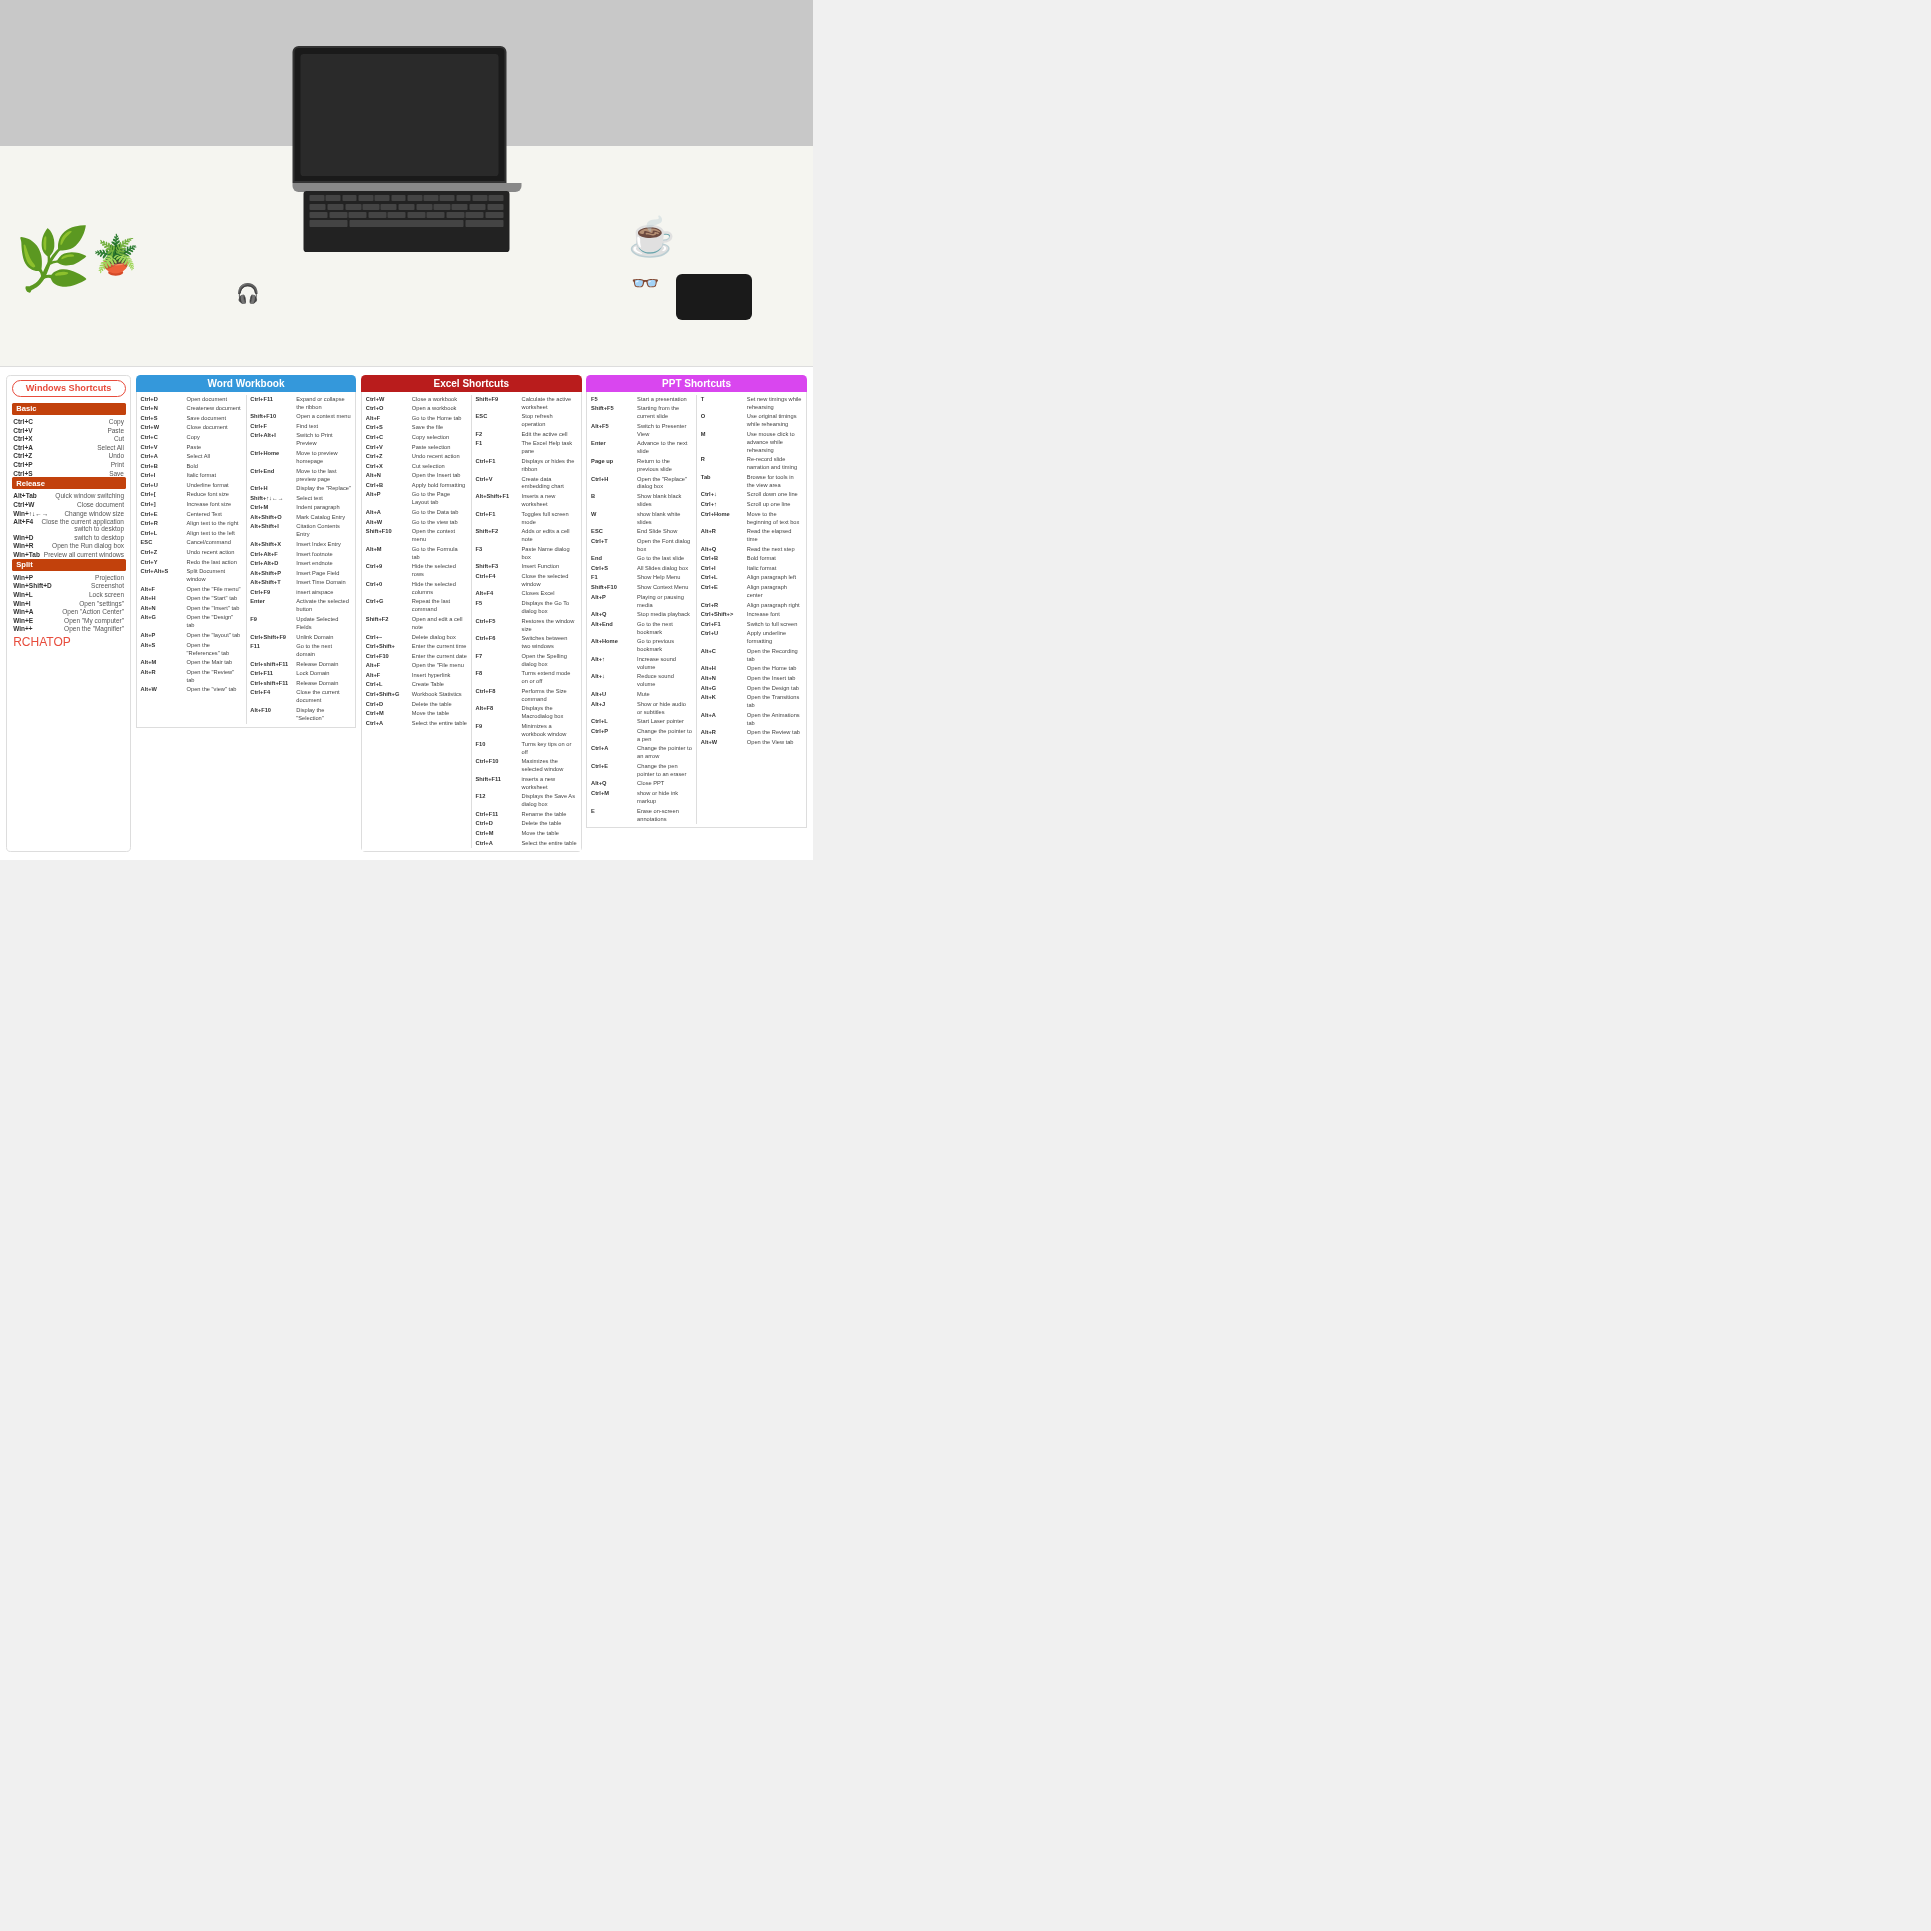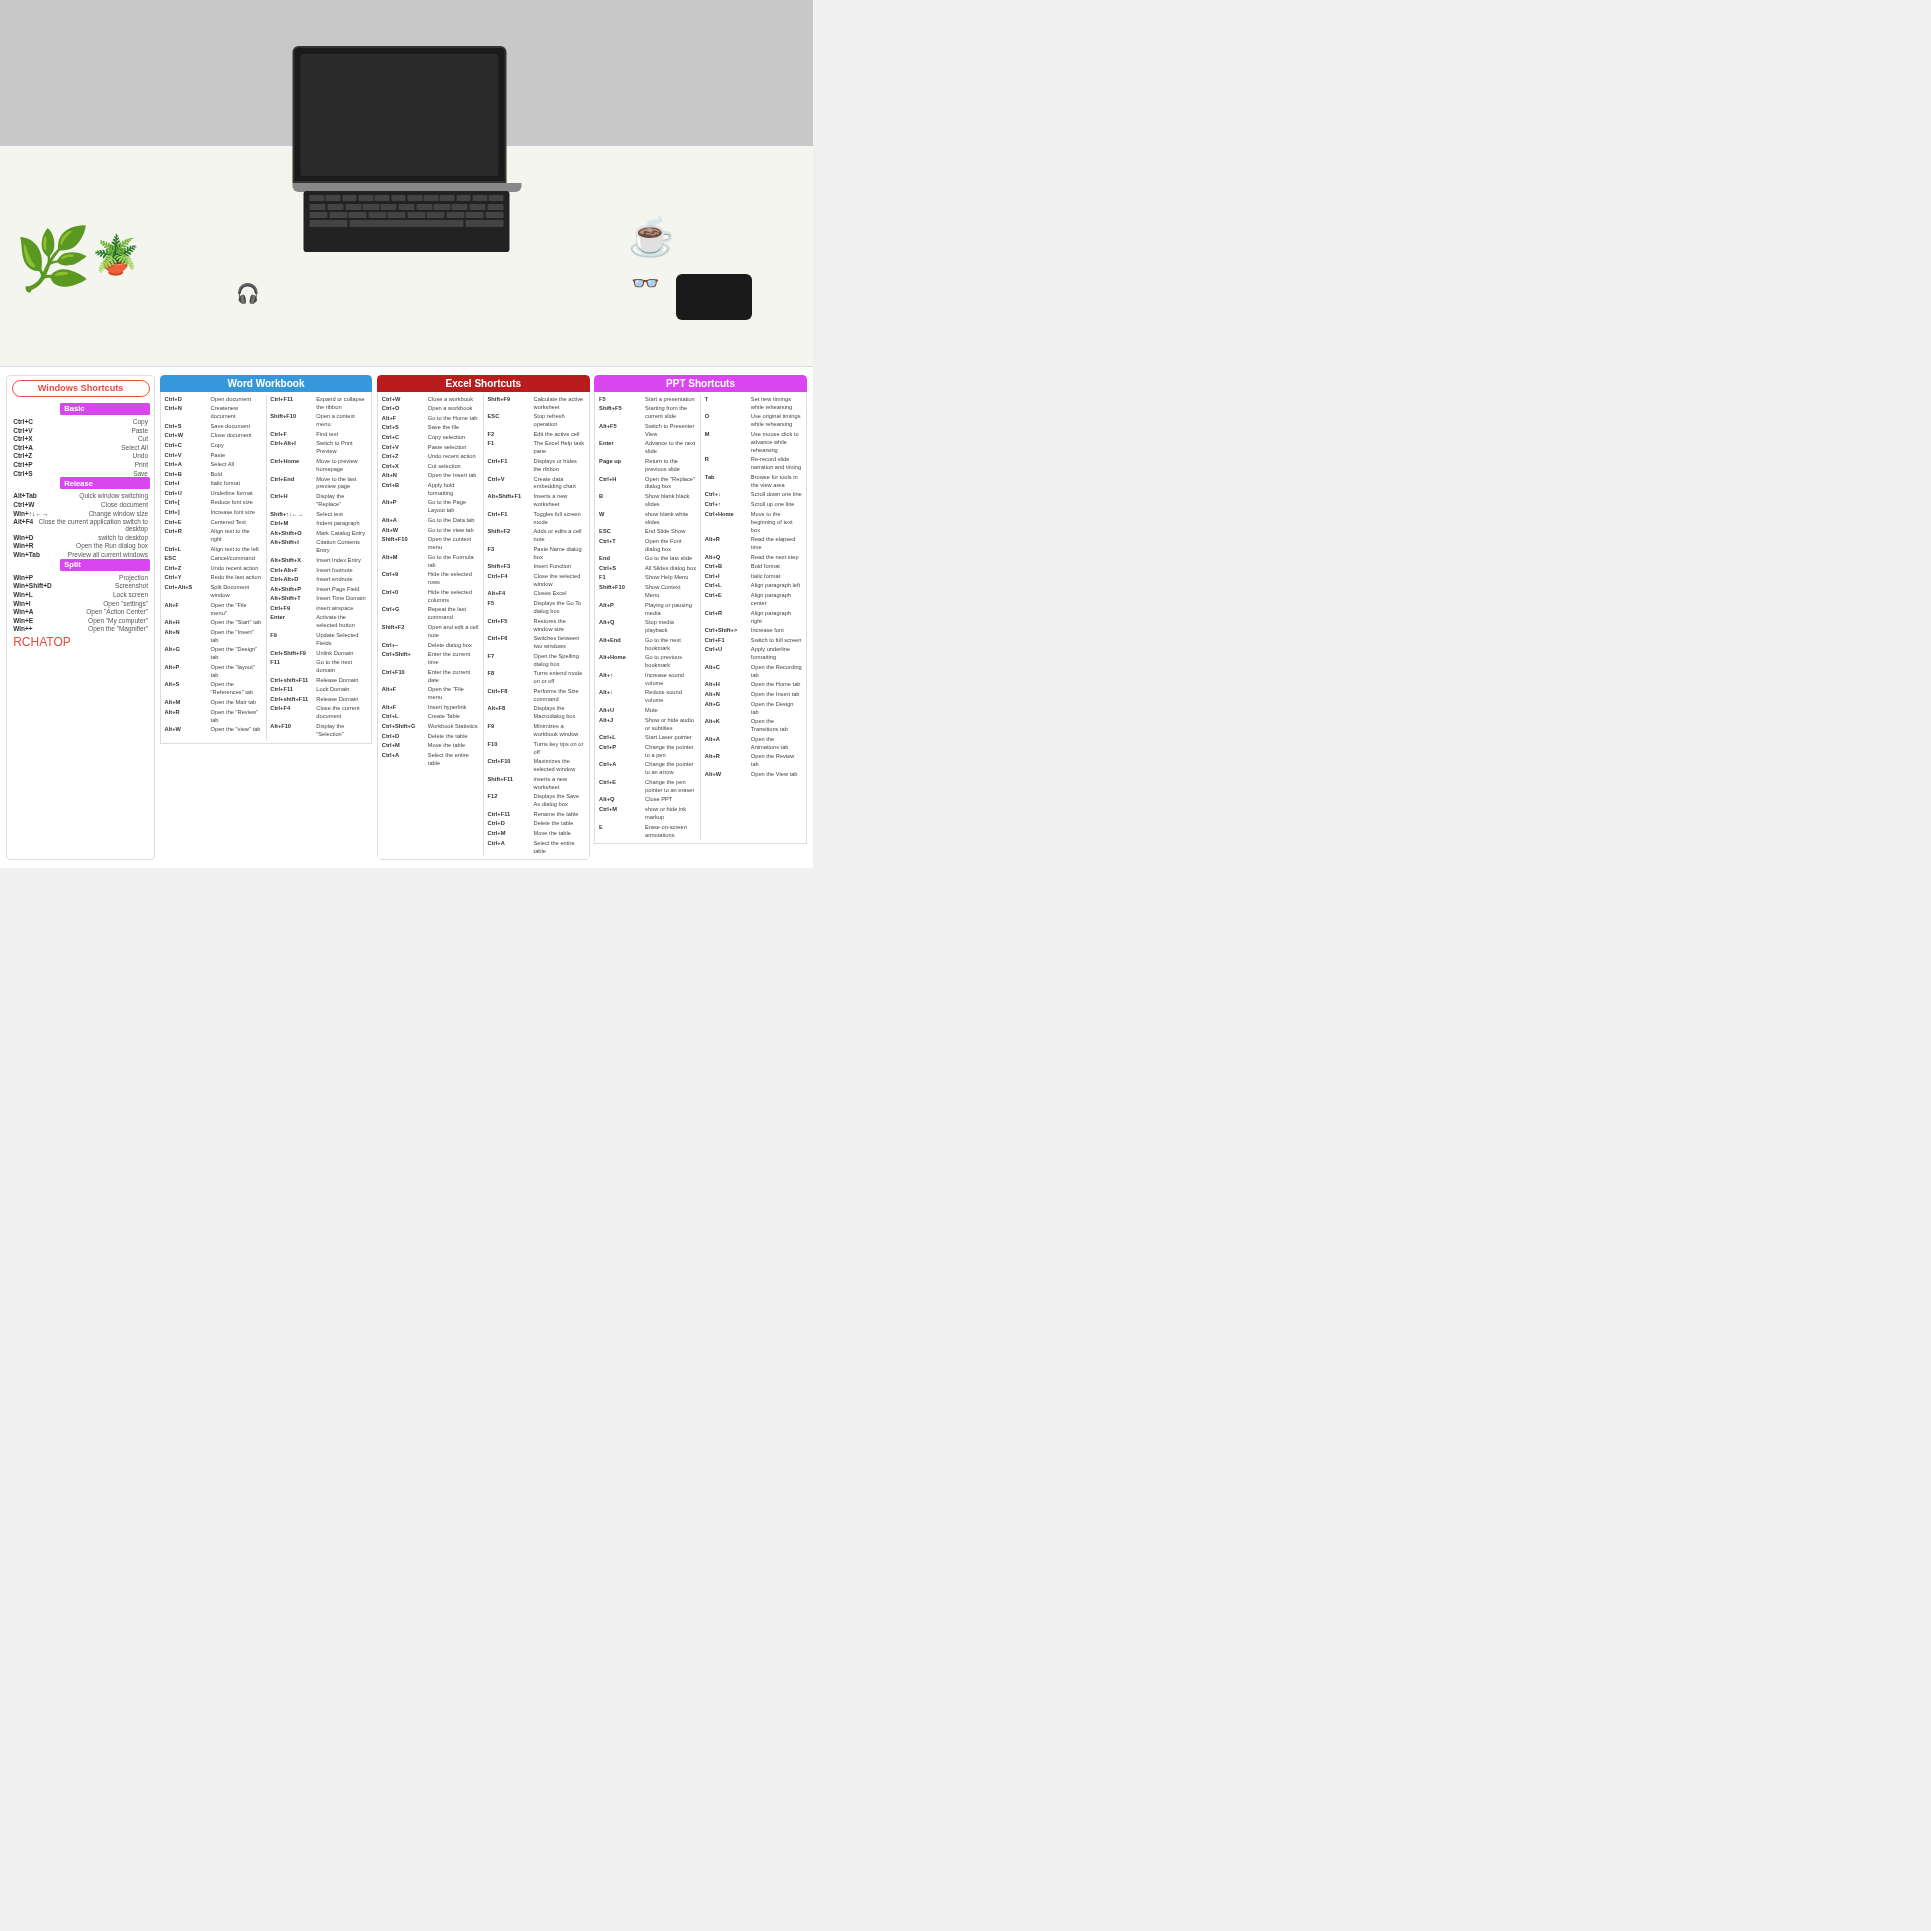--- a/index.html
+++ b/index.html
@@ -140,46 +140,45 @@
     .shortcuts-area {
       display: flex;
       padding: 7.6px 6.1px;
       gap: 4.6px;
       background: #fff;
       border-top: 1.5px solid #ddd;
     }
 
     
     .windows-panel {
-      width: 149px;
+      width: 125px;
       flex-shrink: 0;
       border: 1.1px solid #ddd;
       border-radius: 4.6px;
       overflow: hidden;
       padding: 4.6px;
     }
     .windows-title-box {
       border: 1.5px solid #e74c3c;
       border-radius: 15.3px;
       text-align: center;
       padding: 2.3px 6.1px;
       margin-bottom: 6.1px;
       color: #e74c3c;
       font-size: 9.2px;
       font-weight: bold;
     }
     .section-header {
-      background: #d946ef;
+      background: #c2410c;
       color: white;
       padding: 1.5px 4.6px;
       font-size: 7.6px;
       font-weight: bold;
       margin-bottom: 2.3px;
       border-radius: 1.5px;
-      margin-left: 48px;
     }
     .win-row {
       display: flex;
       justify-content: space-between;
       padding: 0.8px 1.5px;
       font-size: 6.5px;
     }
     .win-key { color: #333; font-weight: bold; }
     .win-desc { color: #555; text-align: right; }
 

